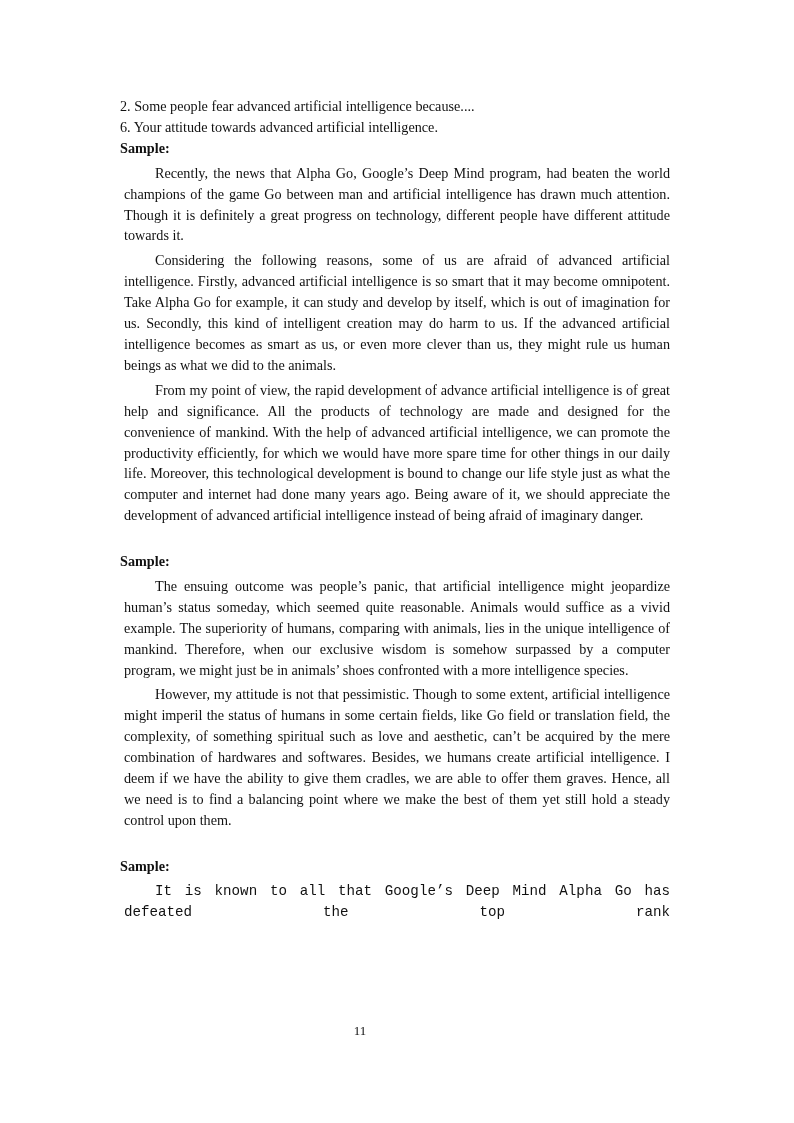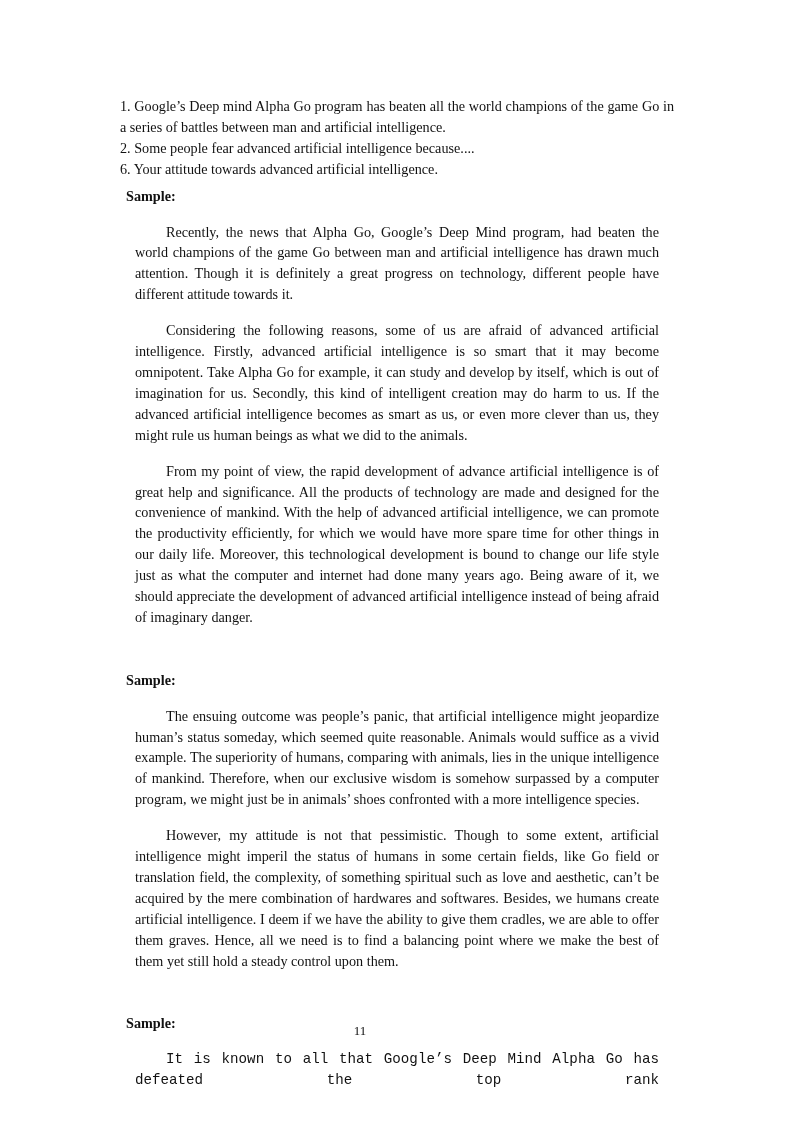--- a/index.html
+++ b/index.html
@@ -21,26 +21,26 @@
       top: 96px;
       width: 554px;
       font-size: 14.2px;
       line-height: 20.9px;
     }
     .line {
       margin: 0;
       text-align: justify;
     }
     .para {
-      margin: 15px;
+      margin: 4px;
       text-align: justify;
       text-indent: 31px;
     }
     .heading {
-      margin: 6px;
+      margin: 0;
       font-weight: bold;
     }
     .gap {
       height: 20.9px;
     }
     .page-number {
       position: absolute;
       left: 0;
       width: 720px;
       top: 1023px;
@@ -48,21 +48,20 @@
       font-size: 13px;
       font-family: "Liberation Serif", serif;
       color: #111111;
     }
   </style>
 </head>
 <body>
 
 <div class="page">
   <div>
-    <p class="line">1. Google’s Deep mind Alpha Go program has beaten all the world champions of the game Go in a series of battles between man and artificial intelligence.</p>
     <p class="line">2. Some people fear advanced artificial intelligence because....</p>
     <p class="line">6. Your attitude towards advanced artificial intelligence.</p>
   </div>
 
   <div>
     <p class="heading">Sample:</p>
     <p class="para">Recently, the news that Alpha Go, Google’s Deep Mind program, had beaten the world champions of the game Go between man and artificial intelligence has drawn much attention. Though it is definitely a great progress on technology, different people have different attitude towards it.</p>
     <p class="para">Considering the following reasons, some of us are afraid of advanced artificial intelligence. Firstly, advanced artificial intelligence is so smart that it may become omnipotent. Take Alpha Go for example, it can study and develop by itself, which is out of imagination for us. Secondly, this kind of intelligent creation may do harm to us. If the advanced artificial intelligence becomes as smart as us, or even more clever than us, they might rule us human beings as what we did to the animals.</p>
     <p class="para">From my point of view, the rapid development of advance artificial intelligence is of great help and significance. All the products of technology are made and designed for the convenience of mankind. With the help of advanced artificial intelligence, we can promote the productivity efficiently, for which we would have more spare time for other things in our daily life. Moreover, this technological development is bound to change our life style just as what the computer and internet had done many years ago. Being aware of it, we should appreciate the development of advanced artificial intelligence instead of being afraid of imaginary danger.</p>
   </div>

